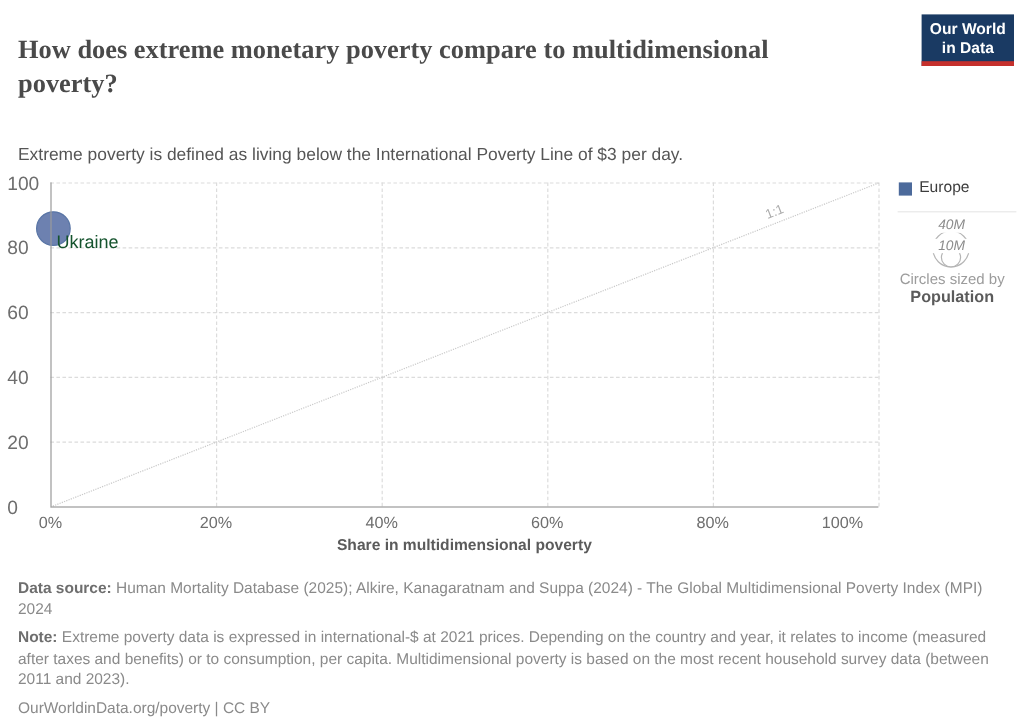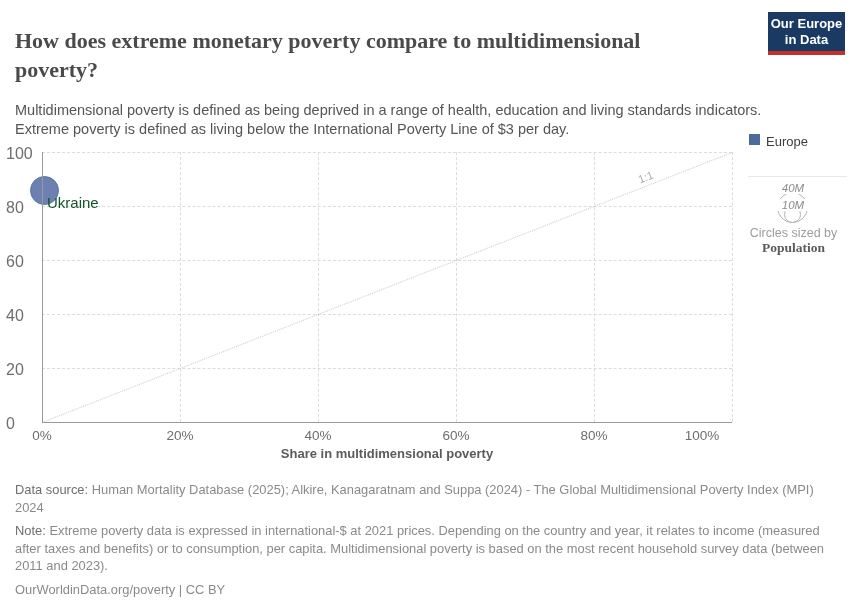--- a/index.html
+++ b/index.html
@@ -54,52 +54,52 @@
     box-sizing:border-box;z-index:2;cursor:pointer;
   }
   .bubble-label{position:absolute;left:5px;top:6px;font-size:15px;color:#14532d;z-index:4;margin-top:36px;}
 
   
   .ytick{width:30px;left:6px;text-align:left;font-size:16px;color:#6e6e6e;}
   .xtick{top:428px;width:60px;text-align:center;font-size:13.5px;color:#6e6e6e;}
   .xtick.last{text-align:center;}
 
   
-  .legend-row{left:749px;top:134px;display:flex;align-items:flex-start;gap:6px;cursor:pointer;}
+  .legend-row{left:749px;top:148px;display:flex;align-items:flex-end;gap:6px;cursor:pointer;}
   .legend-swatch{width:11px;height:11px;background:#4c6a9b;display:inline-block;}
   .legend-label{font-size:13px;color:#3d3d3d;}
   .legend-divider{left:748px;top:176px;width:99px;height:1px;background:#e8e8e8;}
   .size-outer{left:777px;top:192px;width:31px;height:31px;border:1px solid #b5b5b5;border-radius:50%;box-sizing:border-box;}
   .size-inner{left:784px;top:206px;width:17px;height:17px;border:1px solid #b5b5b5;border-radius:50%;box-sizing:border-box;}
   .size-label{width:40px;text-align:center;font-size:11.5px;color:#8c8c8c;background:#fff;z-index:2;line-height:12px;font-style:italic;}
   .size-label.l40{left:773px;top:182px;}
   .size-label.l10{left:773px;top:199px;}
   .sized-caption{left:744px;top:226px;width:99px;text-align:center;font-size:12.5px;color:#9c9c9c;}
-  .sized-caption-bold{left:744px;top:240px;width:99px;text-align:center;font-size:13.5px;font-weight:700;color:#5b5b5b;font-family:Liberation Serif, serif;}
+  .sized-caption-bold{left:744px;top:240px;width:99px;text-align:center;font-size:13.5px;font-weight:700;color:#5b5b5b;}
 
   
   .footer{left:15px;top:481px;width:818px;font-size:12.9px;line-height:17.5px;color:#8a8a8a;}
   .footer p{margin:0 0 6px 0;}
-  .footer b{font-weight:400;color:#6e6e6e;}
+  .footer b{font-weight:700;color:#6e6e6e;}
   .footer .license{cursor:pointer;}
 </style>
 </head>
 <body>
 
 <div class="canvas">
 
   <h1 class="abs title">How does extreme monetary poverty compare to multidimensional poverty?</h1>
 
   <div class="abs logo">
-    <span>Our Europe</span>
+    <span>Our World</span>
     <span>in Data</span>
   </div>
 
   <p class="abs subtitle">
-    <span>Multidimensional poverty is defined as being deprived in a range of health, education and living standards indicators.</span><br>
+    <br>
     <span>Extreme poverty is defined as living below the International Poverty Line of $3 per day.</span>
   </p>
 
 
   <div class="abs plot">
 
     <div class="hgrid" style="top:0px"></div>
     <div class="hgrid" style="top:54px"></div>
     <div class="hgrid" style="top:108px"></div>
     <div class="hgrid" style="top:162px"></div>

